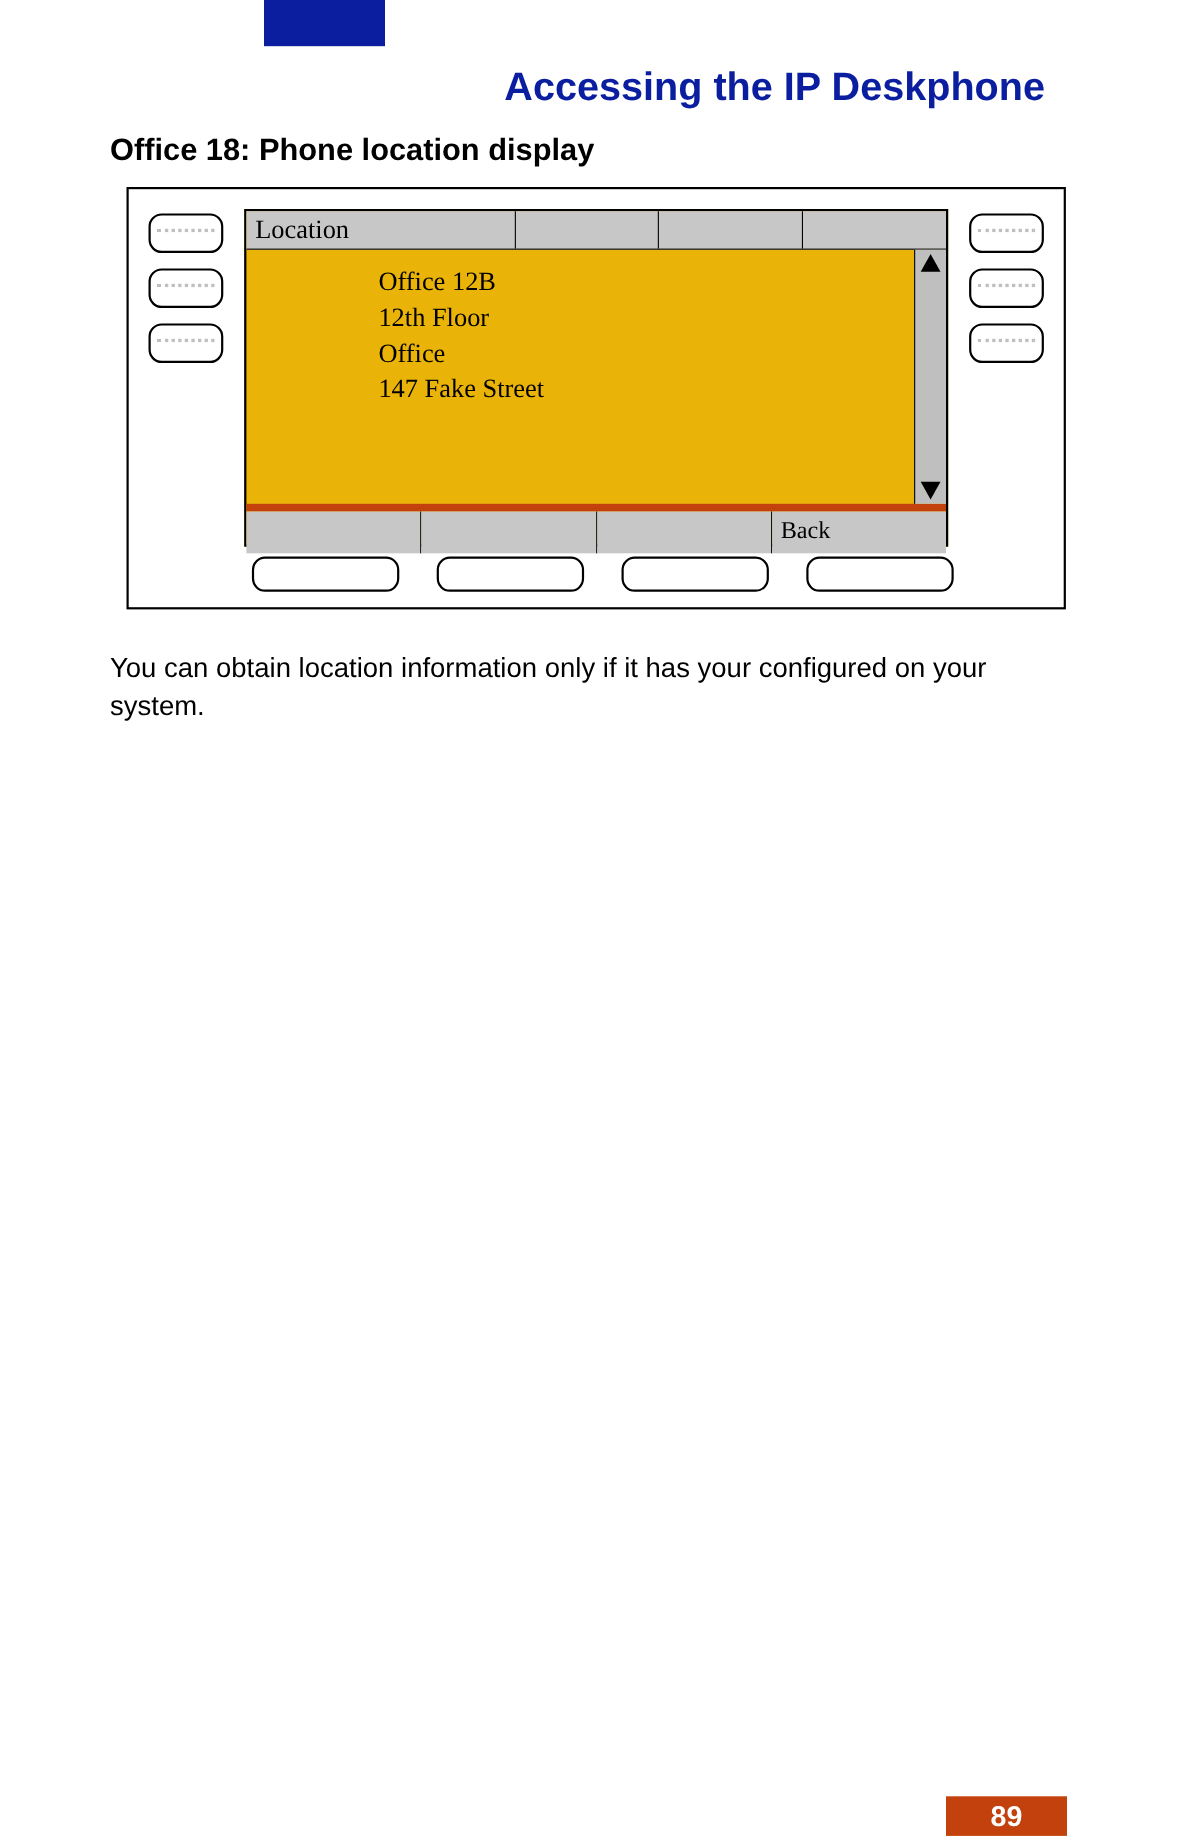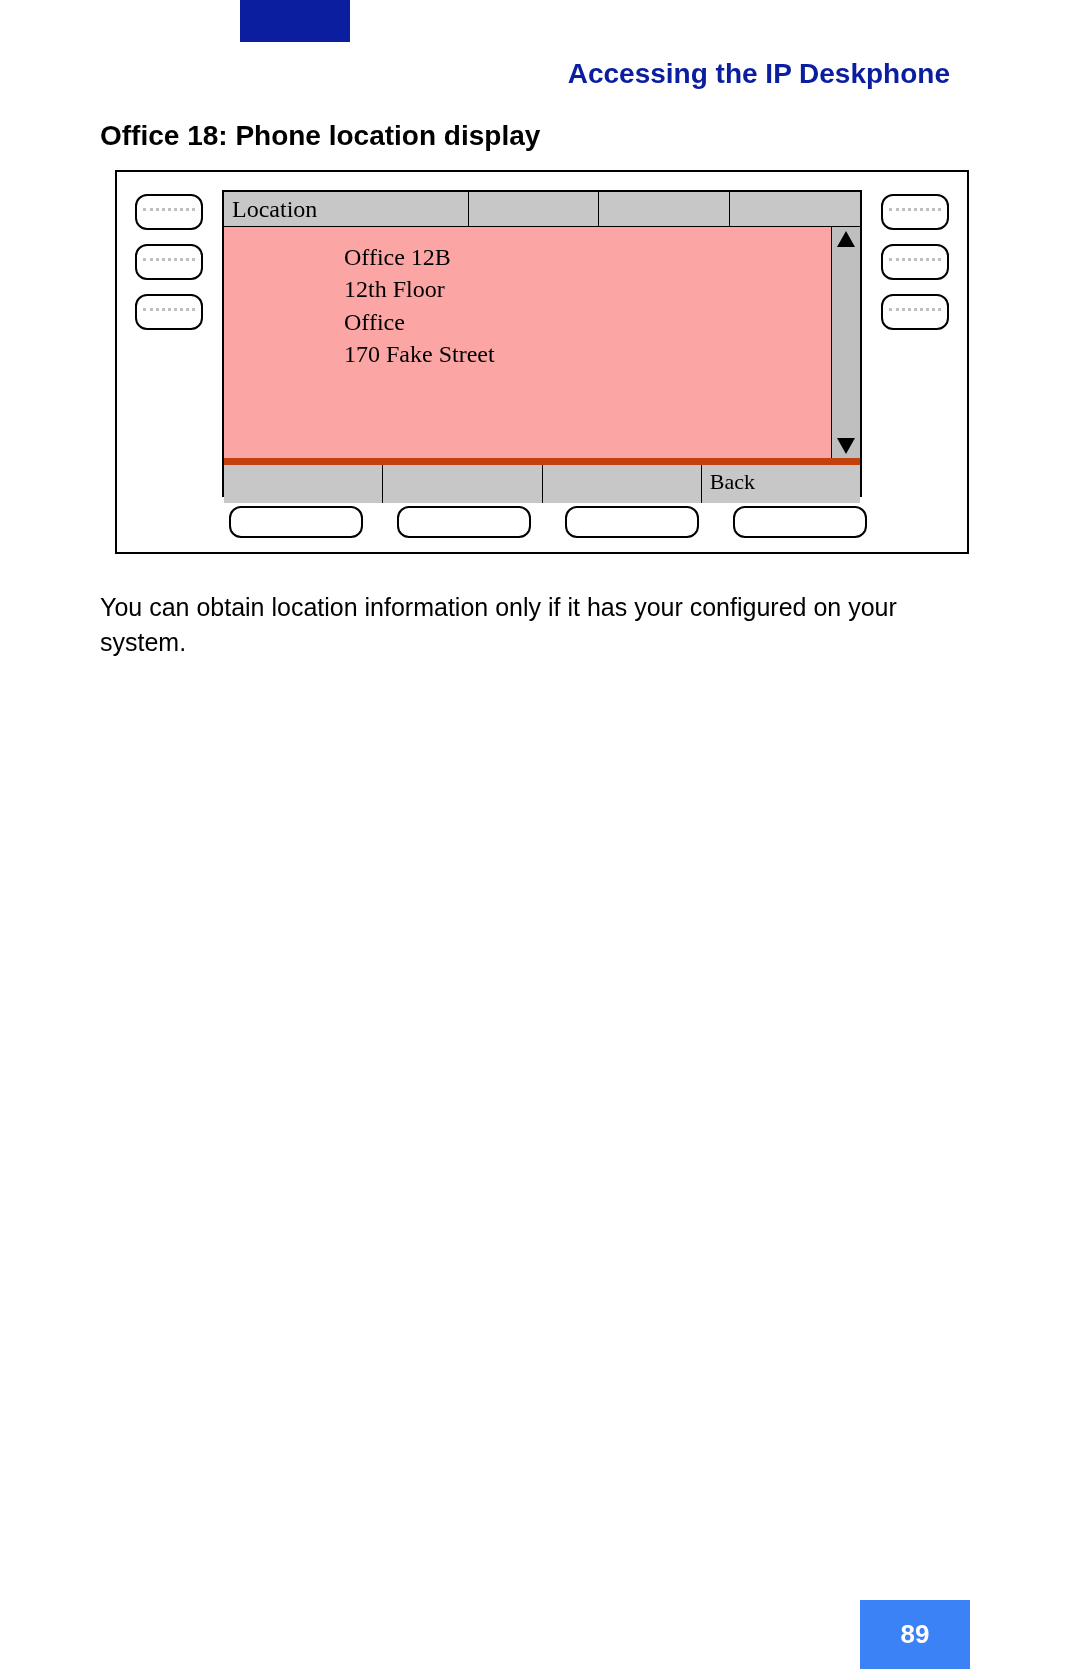--- a/index.html
+++ b/index.html
@@ -20,21 +20,21 @@
     width: 110px;
     height: 42px;
     background: #0b1ea0;
   }
   .header-title {
     position: absolute;
     top: 58px;
     right: 130px;
     color: #0b1ea0;
     font-weight: 700;
-    font-size: 28px;
+    font-size: 36px;
     text-align: right;
   }
   .figure-caption {
     position: absolute;
     top: 120px;
     left: 100px;
     font-weight: 700;
     font-size: 28px;
   }
   
@@ -70,21 +70,21 @@
     border-top: 3px dotted #bfbfbf;
   }
   
   .lcd {
     position: absolute;
     top: 18px;
     left: 105px;
     right: 105px;
     bottom: 55px;
     border: 2px solid #000;
-    background: #fca5a5;
+    background: #eab308;
   }
   .lcd-titlebar {
     display: flex;
     height: 34px;
     background: #c7c7c7;
     border-bottom: 1px solid #000;
   }
   .lcd-titlebar .cell {
     border-right: 1px solid #000;
     font-family: "Times New Roman", serif;
@@ -162,22 +162,22 @@
     font-size: 25px;
     line-height: 1.4;
   }
 
   
   .page-num-block {
     position: absolute;
     bottom: 0;
     right: 110px;
     width: 110px;
-    height: 69px;
-    background: #3b82f6;
+    height: 36px;
+    background: #c2410c;
     color: #fff;
     font-weight: 700;
     font-size: 26px;
     display: flex;
     align-items: center;
     justify-content: center;
   }
 </style>
 </head>
 <body>
@@ -204,21 +204,21 @@
         <div class="cell" style="flex:2">Location</div>
         <div class="cell" style="flex:1"></div>
         <div class="cell" style="flex:1"></div>
         <div class="cell last" style="flex:1"></div>
       </div>
       <div class="lcd-body">
         <div class="loc-text">
           <div>Office 12B</div>
           <div>12th Floor</div>
           <div>Office</div>
-          <div>170 Fake Street</div>
+          <div>147 Fake Street</div>
         </div>
         <div class="scrollbar">
           <div class="scroll-arrow up"></div>
           <div class="scroll-arrow down"></div>
         </div>
       </div>
       <div class="softkey-row">
         <div class="sk"></div>
         <div class="sk"></div>
         <div class="sk"></div>

